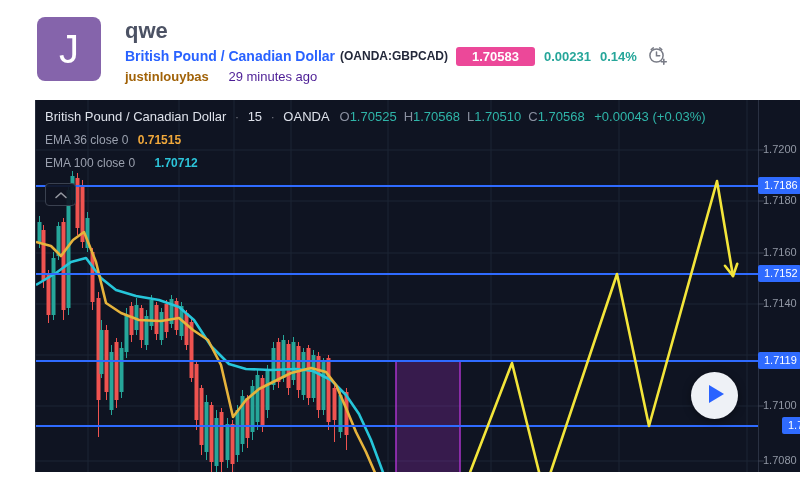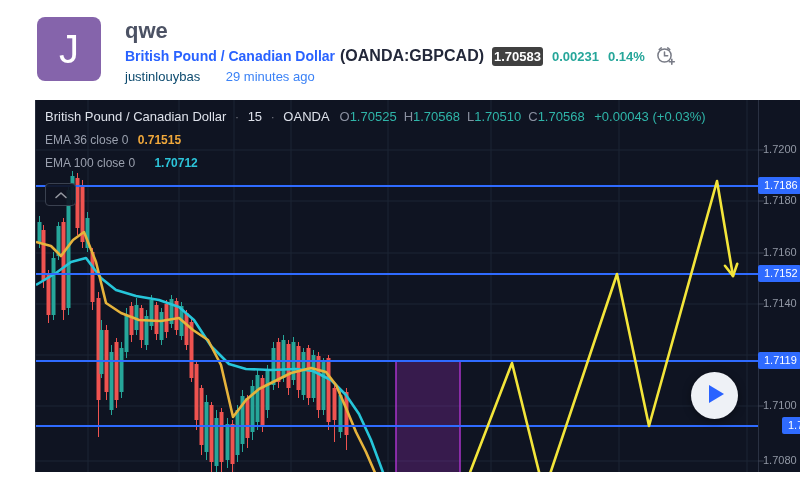--- a/index.html
+++ b/index.html
@@ -6,28 +6,28 @@
   html,body { width:800px; height:482px; overflow:hidden; background:#ffffff;
     font-family:"Liberation Sans", sans-serif; }
   
   .header { position:absolute; left:0; top:0; width:800px; height:110px; background:#ffffff; }
   .avatar { position:absolute; left:37px; top:17px; width:64px; height:64px; background:#8564ab;
     border-radius:8px; color:#ffffff; font-size:40px; font-weight:400; display:flex;
     align-items:center; justify-content:center; }
   .idea-title { position:absolute; left:125px; top:18px; font-size:22px; font-weight:700; color:#4c5264; }
   .symbol-row { position:absolute; left:125px; top:45px; height:22px; display:flex; align-items:center; white-space:nowrap; }
   .symbol-link { color:#2962ff; font-size:14px; font-weight:700; }
-  .symbol-code { color:#23283a; font-size:16px; font-weight:700; margin-left:5px; }
-  .price-badge { background:#404040; color:#ffffff; font-size:13px; font-weight:700;
-    padding:2px 2px; border-radius:3px; margin-left:8px; }
+  .symbol-code { color:#23283a; font-size:12px; font-weight:700; margin-left:5px; }
+  .price-badge { background:#ec4899; color:#ffffff; font-size:13px; font-weight:700;
+    padding:2px 16px; border-radius:3px; margin-left:8px; }
   .chg { color:#26a69a; font-size:13px; font-weight:700; margin-left:9px;text-align:center; }
   .clock-plus { margin-left:10px; position:relative; top:1px; }
   .byline-row { position:absolute; left:125px; top:69px; font-size:13px; }
-  .author { color:#0c4a6e; font-weight:400; }
-  .time-ago { color:#3b82f6; margin-left:22px; }
+  .author { color:#a16207; font-weight:700; }
+  .time-ago { color:#4c1d95; margin-left:16px; }
   
   .chart-wrap { position:absolute; left:35px; top:100px; width:765px; height:372px;
     background:#0f1422; border-left:1px solid #262c3b; overflow:hidden; }
   #csvg { position:absolute; left:0; top:0; }
   .legend-row { position:absolute; left:9px; white-space:nowrap; z-index:5; }
   .lg-main { top:9px; font-size:13px; color:#dde1ea; }
   .lg-sep { color:#787b86; margin:0 5px; font-size:12px; }
   .lg-k { color:#8a90a0; margin-left:7px; }
   .lg-v { color:#2fb5a9; }
   .lg-chg { color:#2fb5a9; margin-left:6px; }

